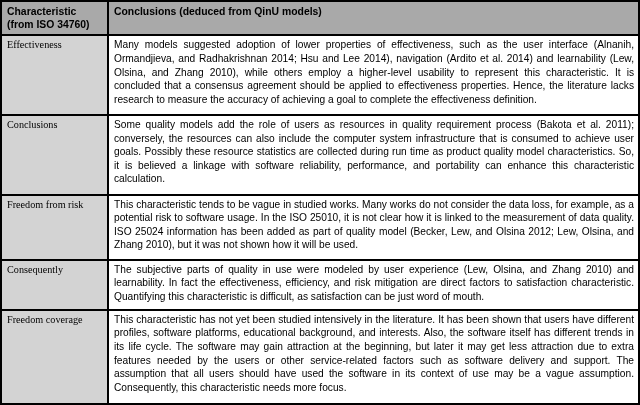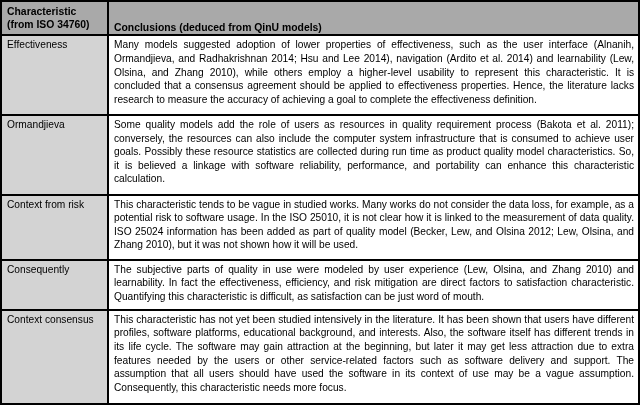--- a/index.html
+++ b/index.html
@@ -52,29 +52,30 @@
     font-weight: bold;
     font-size: 10.4px;
     line-height: 13.2px;
     text-align: left;
     border-top: none;
     padding-top: 3px;
     padding-bottom: 3px;
   }
   tr.header-row th.hd-concl {
     vertical-align: bottom;
-    padding-bottom: 0;
+    padding-bottom: 16px;
   }
 
   
   td.lbl {
     background: #d3d3d3;
     white-space: nowrap;
     font-size: 10.2px;
     padding-top: 3px;
+    font-family: Liberation Serif, serif;
   }
 
   
   td.concl {
     background: #ffffff;
     text-align: justify;
     text-justify: inter-word;
     padding-top: 3px;
     padding-right: 3px;
     padding-left: 5px;
@@ -102,30 +103,30 @@
         </th>
         <th class="hd-concl">Conclusions (deduced from QinU models)</th>
       </tr>
     </thead>
     <tbody>
       <tr>
         <td class="lbl">Effectiveness</td>
         <td class="concl">Many models suggested adoption of lower properties of effectiveness, such as the user interface (Alnanih, Ormandjieva, and Radhakrishnan 2014; Hsu and Lee 2014), navigation (Ardito et al. 2014) and learnability (Lew, Olsina, and Zhang 2010), while others employ a higher-level usability to represent this characteristic. It is concluded that a consensus agreement should be applied to effectiveness properties. Hence, the literature lacks research to measure the accuracy of achieving a goal to complete the effectiveness definition.</td>
       </tr>
       <tr>
-        <td class="lbl">Ormandjieva</td>
+        <td class="lbl">Conclusions</td>
         <td class="concl">Some quality models add the role of users as resources in quality requirement process (Bakota et al. 2011); conversely, the resources can also include the computer system infrastructure that is consumed to achieve user goals. Possibly these resource statistics are collected during run time as product quality model characteristics. So, it is believed a linkage with software reliability, performance, and portability can enhance this characteristic calculation.</td>
       </tr>
       <tr>
-        <td class="lbl">Context from risk</td>
+        <td class="lbl">Freedom from risk</td>
         <td class="concl">This characteristic tends to be vague in studied works. Many works do not consider the data loss, for example, as a potential risk to software usage. In the ISO 25010, it is not clear how it is linked to the measurement of data quality. ISO 25024 information has been added as part of quality model (Becker, Lew, and Olsina 2012; Lew, Olsina, and Zhang 2010), but it was not shown how it will be used.</td>
       </tr>
       <tr>
         <td class="lbl">Consequently</td>
         <td class="concl">The subjective parts of quality in use were modeled by user experience (Lew, Olsina, and Zhang 2010) and learnability. In fact the effectiveness, efficiency, and risk mitigation are direct factors to satisfaction characteristic. Quantifying this characteristic is difficult, as satisfaction can be just word of mouth.</td>
       </tr>
       <tr class="last-row">
-        <td class="lbl">Context consensus</td>
+        <td class="lbl">Freedom coverage</td>
         <td class="concl">This characteristic has not yet been studied intensively in the literature. It has been shown that users have different profiles, software platforms, educational background, and interests. Also, the software itself has different trends in its life cycle. The software may gain attraction at the beginning, but later it may get less attraction due to extra features needed by the users or other service-related factors such as software delivery and support. The assumption that all users should have used the software in its context of use may be a vague assumption. Consequently, this characteristic needs more focus.</td>
       </tr>
     </tbody>
   </table>
 </div>
 
 </body></html>

